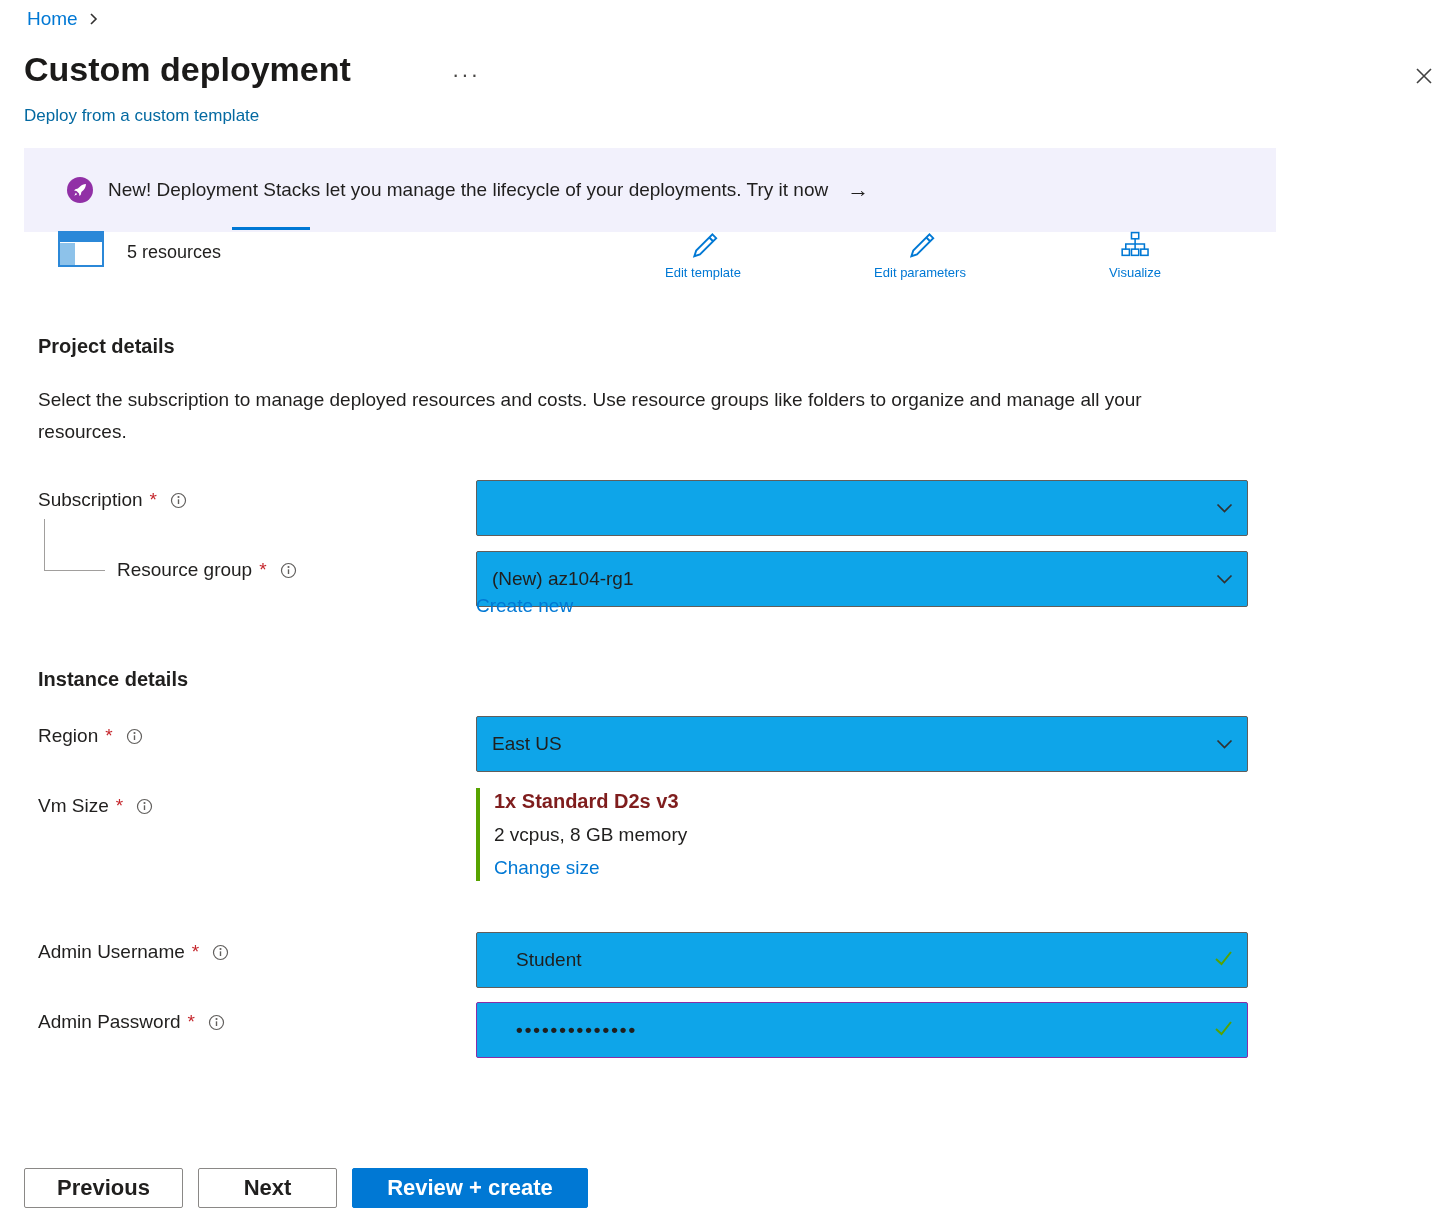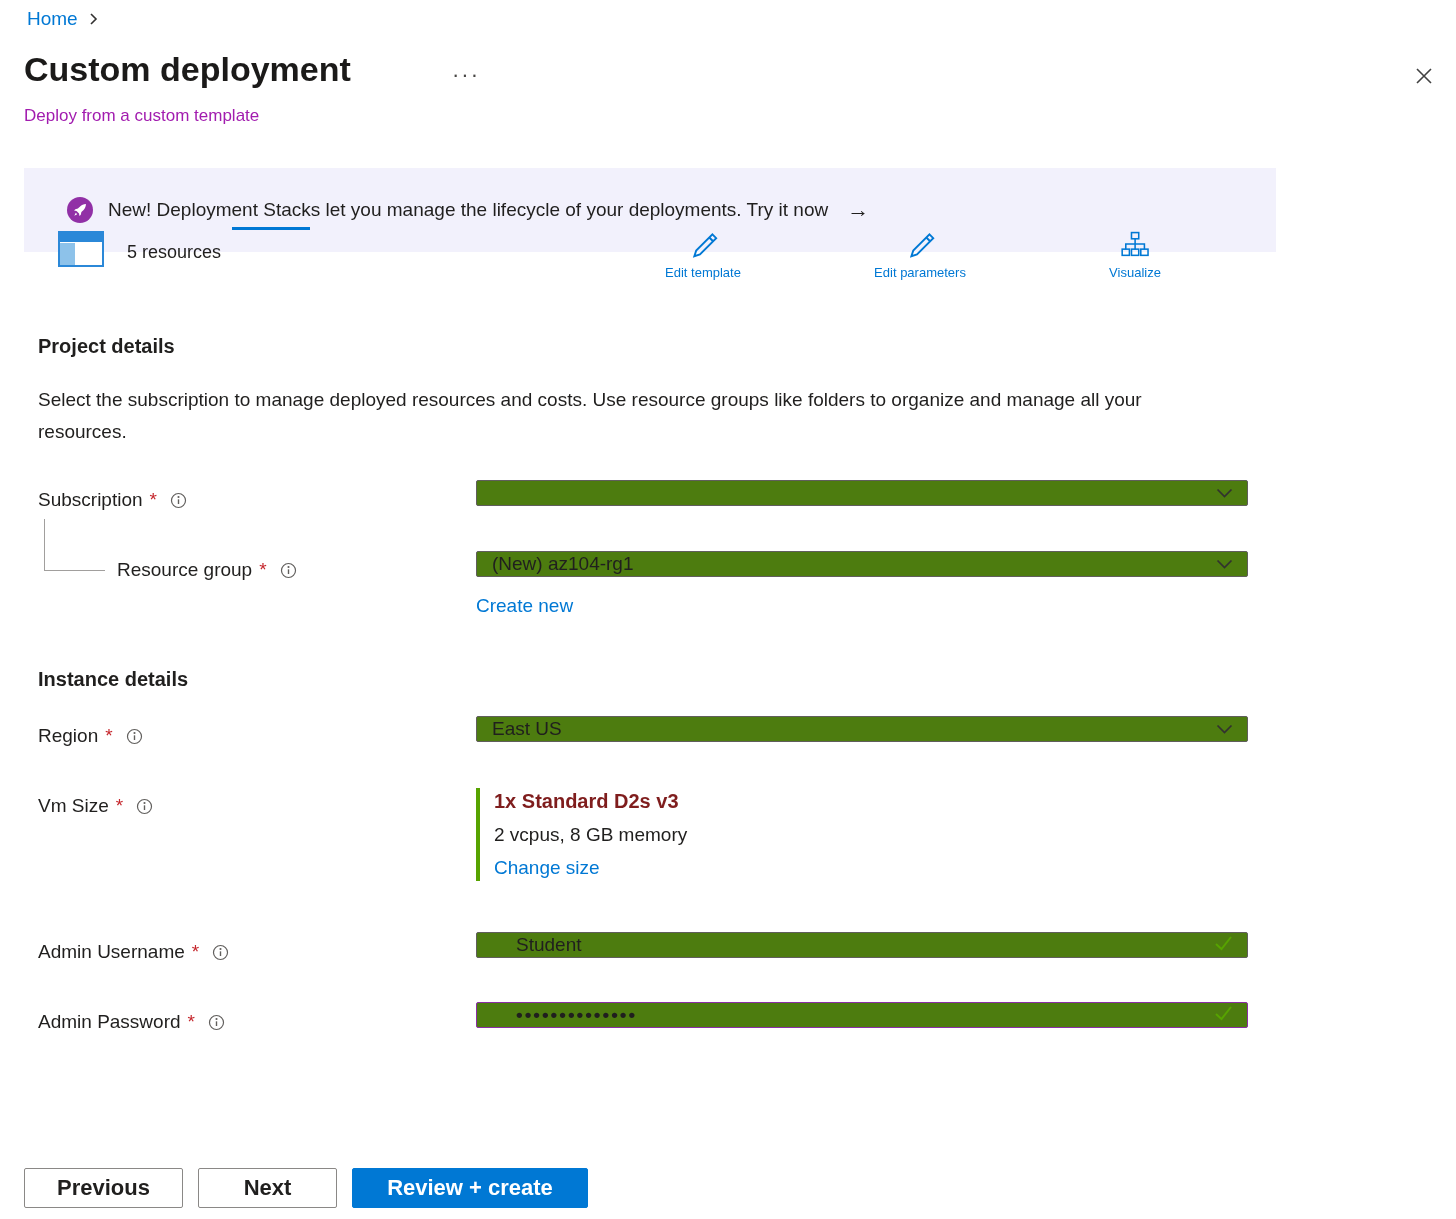--- a/index.html
+++ b/index.html
@@ -11,45 +11,45 @@
   a,.link{color:#0078D4;text-decoration:none;cursor:pointer;}
 
   
   .breadcrumb{left:27px;top:8px;display:flex;align-items:center;gap:10px;font-size:19px;}
   .crumb-chev{display:flex;align-items:center;}
 
   
   .title{left:24px;top:50px;font-size:34px;font-weight:700;color:#1B1A19;}
   .ellipsis{left:452px;top:62px;font-size:22px;color:#484644;letter-spacing:2px;cursor:pointer;}
   .close-btn{right:18px;top:64px;width:28px;height:28px;display:flex;align-items:center;justify-content:center;cursor:pointer;}
-  .subtitle{left:24px;top:106px;font-size:17px;color:#a21caf;}
-
-  
-  .banner{left:24px;top:148px;width:1252px;height:84px;background:#F2F1FC;display:flex;align-items:center;padding-left:43px;box-sizing:border-box;gap:15px;cursor:pointer;margin-top:20px;}
+  .subtitle{left:24px;top:106px;font-size:17px;color:#0369a1;}
+
+  
+  .banner{left:24px;top:148px;width:1252px;height:84px;background:#F2F1FC;display:flex;align-items:center;padding-left:43px;box-sizing:border-box;gap:15px;cursor:pointer;}
   .rocket-circle{width:26px;height:26px;border-radius:50%;background:#9130A6;display:flex;align-items:center;justify-content:center;flex:0 0 auto;}
   .banner-text{font-size:19px;color:#201F1E;}
   .banner-arrow{font-size:22px;color:#201F1E;margin-left:4px;}
 
   
   .frag{left:232px;top:227px;width:78px;height:3px;background:#0078D4;}
   .res-icon{left:58px;top:231px;}
   .res-count{left:127px;top:242px;font-size:18px;color:#201F1E;}
   .tpl-action{top:230px;transform:translateX(-50%);display:flex;flex-direction:column;align-items:center;gap:1px;cursor:pointer;}
   .tpl-action .lbl{font-size:13px;color:#0078D4;white-space:nowrap;}
 
   
   .section-h{left:38px;font-size:20px;font-weight:700;color:#201F1E;}
   .desc{left:38px;top:384px;width:1145px;font-size:19px;line-height:32px;color:#201F1E;}
 
   
   .field-label{left:38px;display:flex;align-items:center;gap:9px;font-size:19px;color:#201F1E;}
   .req{color:#C5262C;font-size:19px;margin-left:-2px;}
   .info{display:flex;align-items:center;margin-left:4px;cursor:pointer;}
   .dropdown,.textinput{
-    left:476px;width:772px;height:26px;border:1px solid #605E5C;border-radius:2px;background:#4d7c0f;
+    left:476px;width:772px;height:56px;border:1px solid #605E5C;border-radius:2px;background:#0ea5e9;
     display:flex;align-items:center;padding:0 44px 0 15px;font-size:19px;color:#201F1E;box-sizing:border-box;cursor:pointer;
   }
   .dd-chev{position:absolute;right:14px;top:50%;transform:translateY(-50%);}
   .check{position:absolute;right:14px;top:50%;transform:translateY(-50%);}
   .textinput input{border:none;outline:none;font-size:19px;font-family:"Liberation Sans",sans-serif;color:#201F1E;width:100%;background:transparent;padding:0;margin-left:24px;}
   .pw{border-color:#8A2DA5;}
   .pw input{letter-spacing:2px;font-weight:700;}
   .connector{left:44px;top:519px;width:60px;height:51px;border-left:1px solid #A19F9D;border-bottom:1px solid #A19F9D;}
   .create-new{left:476px;top:595px;font-size:19px;}
 

